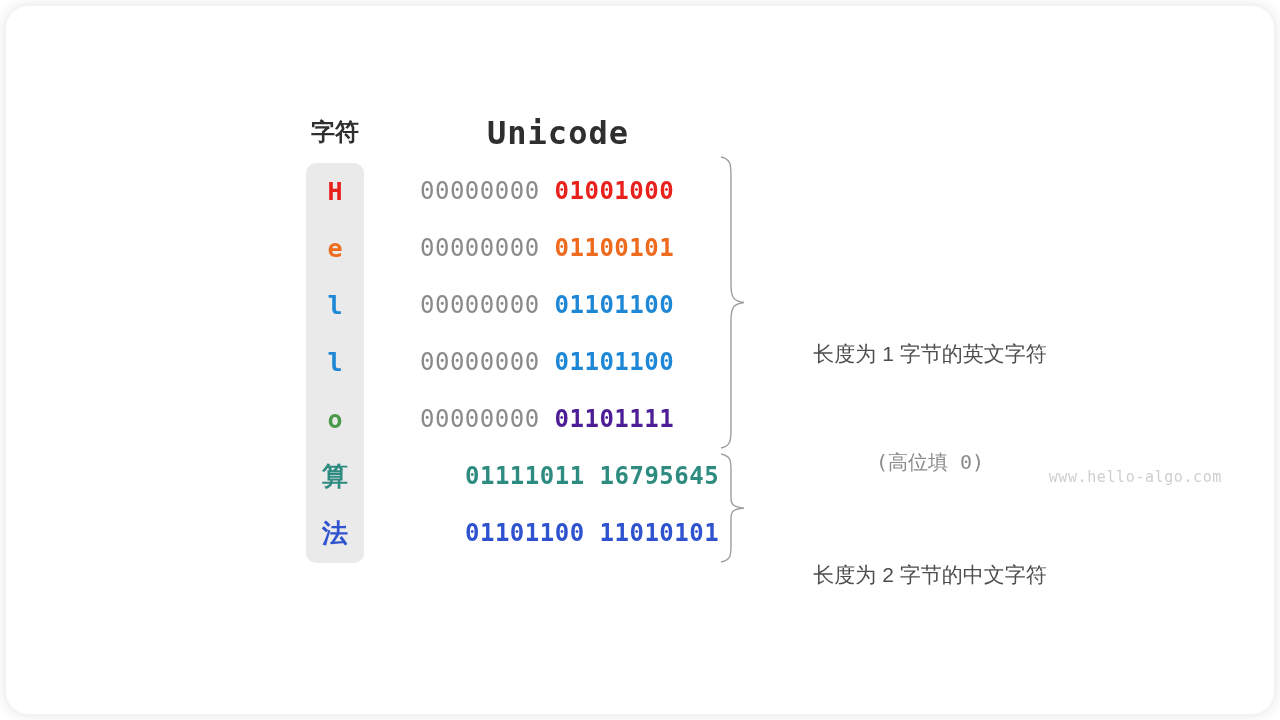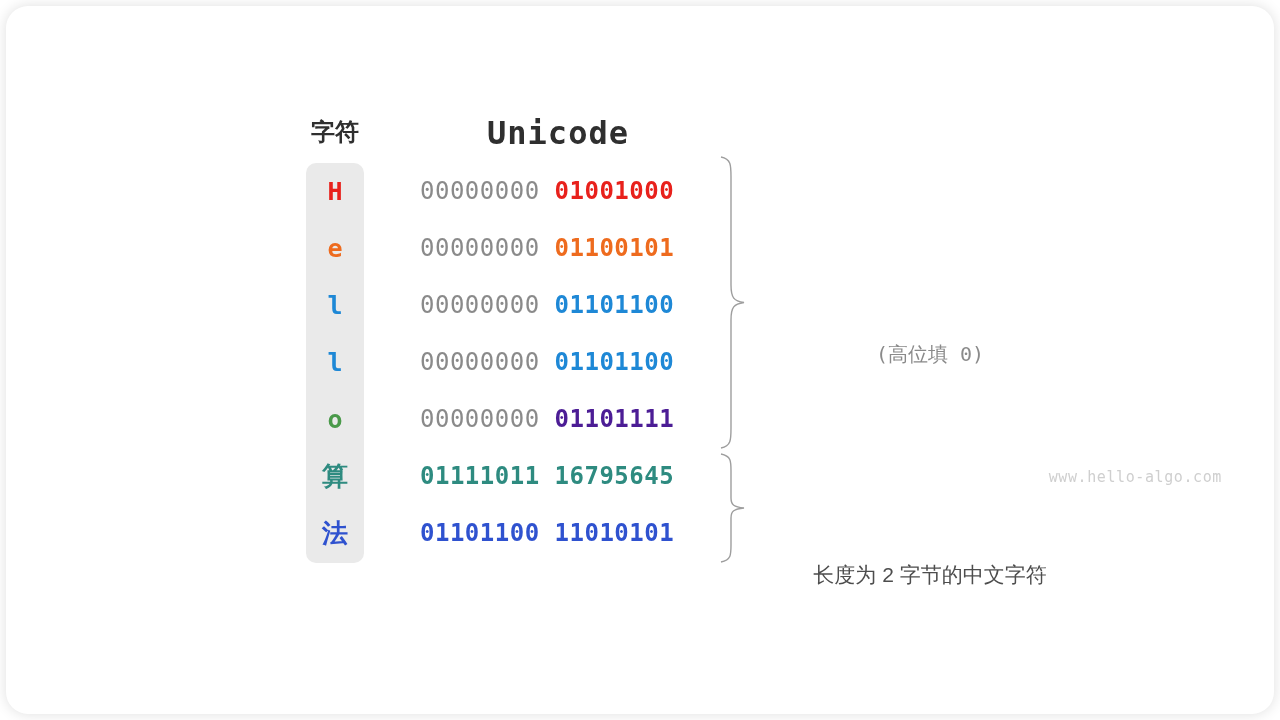--- a/index.html
+++ b/index.html
@@ -94,20 +94,21 @@
     font-family: "DejaVu Sans Mono", "Liberation Mono", monospace;
     white-space: pre;
     letter-spacing: 0.5px;
   }
   .byte-hi {
     color: #8a8a8a;
     font-weight: normal;
   }
   .byte-hi.filled {
     font-weight: bold;
+    margin-left: 45px;
   }
   .byte-lo {
     font-weight: bold;
   }
 
   
   .brace {
     position: absolute;
     stroke: #9e9e9e;
     stroke-width: 1.4;
@@ -184,20 +185,21 @@
 
     <svg class="brace" id="brace-1" style="left:718px; top:155px;" width="30" height="295" viewBox="0 0 30 295">
       <path d="M3 2 C 13 4, 13 10, 13 22 L 13 130 C 13 143, 16 146, 26 147.5 C 16 149, 13 152, 13 165 L 13 273 C 13 285, 13 291, 3 293"></path>
     </svg>
 
     <svg class="brace" id="brace-2" style="left:718px; top:452px;" width="30" height="112" viewBox="0 0 30 112">
       <path d="M3 2 C 13 4, 13 9, 13 19 L 13 46 C 13 53, 16 55, 26 56 C 16 57, 13 59, 13 66 L 13 93 C 13 103, 13 108, 3 110"></path>
     </svg>
 
     <div class="annotation" id="annotation-1">
+      <div>长度为 1 字节的英文字符</div>
       <div class="sub">(高位填 0)</div>
     </div>
 
     <div class="annotation" id="annotation-2">
       <div>长度为 2 字节的中文字符</div>
     </div>
 
     <div id="watermark">www.hello-algo.com</div>
   </div>
 </div>

